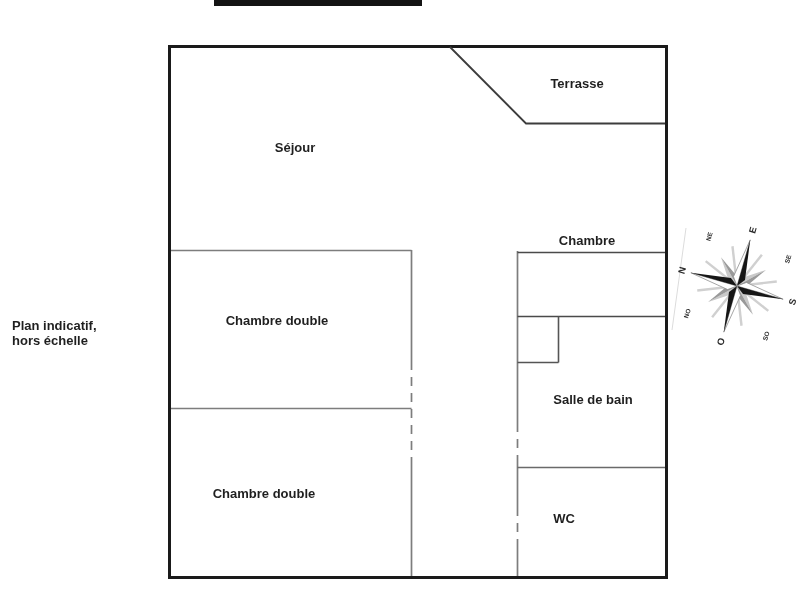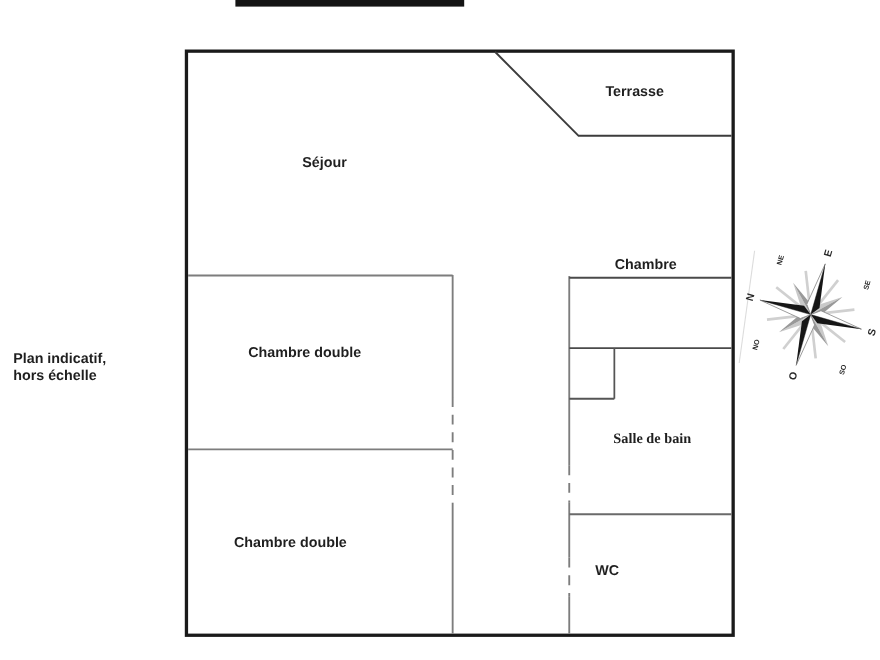--- a/index.html
+++ b/index.html
@@ -142,17 +142,17 @@
       <text class="compass-text" x="40" y="44" font-size="6.5" text-anchor="middle">SE</text>
       <text class="compass-text" x="-40" y="44" font-size="6.5" text-anchor="middle">SO</text>
       <text class="compass-text" x="-40" y="-38" font-size="6.5" text-anchor="middle">NO</text>
     </g>
   </svg>
 
   <div class="room-label" style="left:577px; top:83px;">Terrasse</div>
   <div class="room-label" style="left:295px; top:147px;">Séjour</div>
   <div class="room-label" style="left:587px; top:240px;">Chambre</div>
   <div class="room-label" style="left:277px; top:320px;">Chambre double</div>
-  <div class="room-label" style="left:593px; top:399px;font-family:Liberation Serif, serif;">Salle de bain</div>
+  <div class="room-label" style="left:593px; top:399px;">Salle de bain</div>
   <div class="room-label" style="left:264px; top:493px;">Chambre double</div>
-  <div class="room-label" style="left:552px; top:518px;">WC</div>
+  <div class="room-label" style="left:564px; top:518px;">WC</div>
 
 </div>
 
 </body></html>

